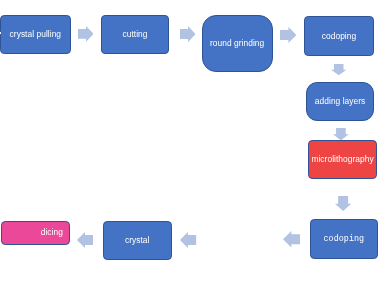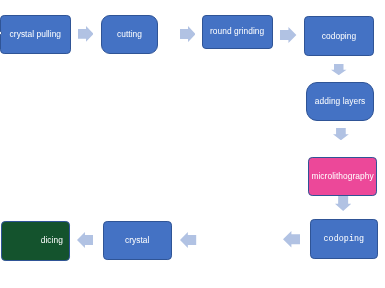--- a/index.html
+++ b/index.html
@@ -59,42 +59,42 @@
   }
 </style>
 </head>
 <body>
 
 <div id="flowchart" style="background: rgb(255, 255, 255);">
 
   <div class="node" style="left: -0.2px; top: 14.7px; width: 71px; height: 39.7px; background: rgb(68, 114, 196); border-color: rgb(47, 84, 150); color: rgb(255, 255, 255); border-width: 1px; border-radius: 4.2px;">
     <span class="node-label">crystal pulling</span>
   </div>
-  <div class="node" style="left: 101px; top: 14.7px; width: 57px; height: 39.7px; background: rgb(68, 114, 196); border-color: rgb(47, 84, 150); color: rgb(255, 255, 255); border-width: 1px; border-radius: 9px; justify-content: center;">
+  <div class="node" style="left: 101px; top: 14.7px; width: 68px; height: 39.7px; background: rgb(68, 114, 196); border-color: rgb(47, 84, 150); color: rgb(255, 255, 255); border-width: 1px; border-radius: 4px; justify-content: center;">
     <span class="node-label">cutting</span>
   </div>
-  <div class="node" style="left: 201.5px; top: 14.7px; width: 71.2px; height: 34px; background: rgb(68, 114, 196); border-color: rgb(47, 84, 150); color: rgb(255, 255, 255); border-width: 1px; border-radius: 4px;">
+  <div class="node" style="left: 201.5px; top: 14.7px; width: 71.2px; height: 57px; background: rgb(68, 114, 196); border-color: rgb(47, 84, 150); color: rgb(255, 255, 255); border-width: 1px; border-radius: 14px;">
     <span class="node-label">round grinding</span>
   </div>
   <div class="node" style="left: 304.2px; top: 16.3px; width: 69.6px; height: 39.8px; background: rgb(68, 114, 196); border-color: rgb(47, 84, 150); color: rgb(255, 255, 255); border-width: 1px; border-radius: 4.2px;">
     <span class="node-label">codoping</span>
   </div>
   <div class="node" style="left: 305.8px; top: 81.7px; width: 68.6px; height: 39.5px; background: rgb(68, 114, 196); border-color: rgb(47, 84, 150); color: rgb(255, 255, 255); border-width: 1px; border-radius: 11px;">
     <span class="node-label">adding layers</span>
   </div>
-  <div class="node" style="left: 308.1px; top: 157px; width: 68.9px; height: 38.7px; background: #ec4899; border-color: rgb(47, 84, 150); color: rgb(255, 255, 255); border-width: 1px; border-radius: 4.2px;">
+  <div class="node" style="left: 308.1px; top: 140px; width: 68.9px; height: 38.7px; background: #ef4444; border-color: rgb(47, 84, 150); color: rgb(255, 255, 255); border-width: 1px; border-radius: 4.2px;">
     <span class="node-label">microlithography</span>
   </div>
   <div class="node" style="left: 309.6px; top: 219.4px; width: 68.5px; height: 40px; background: rgb(68, 114, 196); border-color: rgb(47, 84, 150); color: rgb(255, 255, 255); border-width: 1px; border-radius: 4.2px; font-family: Liberation Mono, monospace;">
     <span class="node-label">codoping</span>
   </div>
   <div class="node" style="left: 102.8px; top: 220.6px; width: 68.8px; height: 39.3px; background: rgb(68, 114, 196); border-color: rgb(47, 84, 150); color: rgb(255, 255, 255); border-width: 1px; border-radius: 4.2px;">
     <span class="node-label">crystal</span>
   </div>
-  <div class="node" style="left: 1.4px; top: 220.6px; width: 68.9px; height: 40px; background: #14532d; border-color: rgb(47, 84, 150); color: rgb(255, 255, 255); border-width: 1px; border-radius: 4.2px; padding-left: 32px;">
+  <div class="node" style="left: 1.4px; top: 220.6px; width: 68.9px; height: 24px; background: #ec4899; border-color: rgb(47, 84, 150); color: rgb(255, 255, 255); border-width: 1px; border-radius: 4.2px; padding-left: 32px;">
     <span class="node-label">dicing</span>
   </div>
 
   <div class="arrow" style="left: 77.9px; top: 26.1px; width: 15.6px; height: 15.8px;">
       <svg width="15.6" height="15.8" viewBox="0 0 100 100" preserveAspectRatio="none">
         <path d="M0,19.35 L51.5,19.35 L51.5,0 L100,50 L51.5,100 L51.5,80.65 L0,80.65 Z" fill="#B1C2E3"></path>
       </svg>
     </div>
   <div class="arrow" style="left: 179.5px; top: 26px; width: 15.6px; height: 16.1px;">
       <svg width="15.6" height="16.1" viewBox="0 0 100 100" preserveAspectRatio="none">

